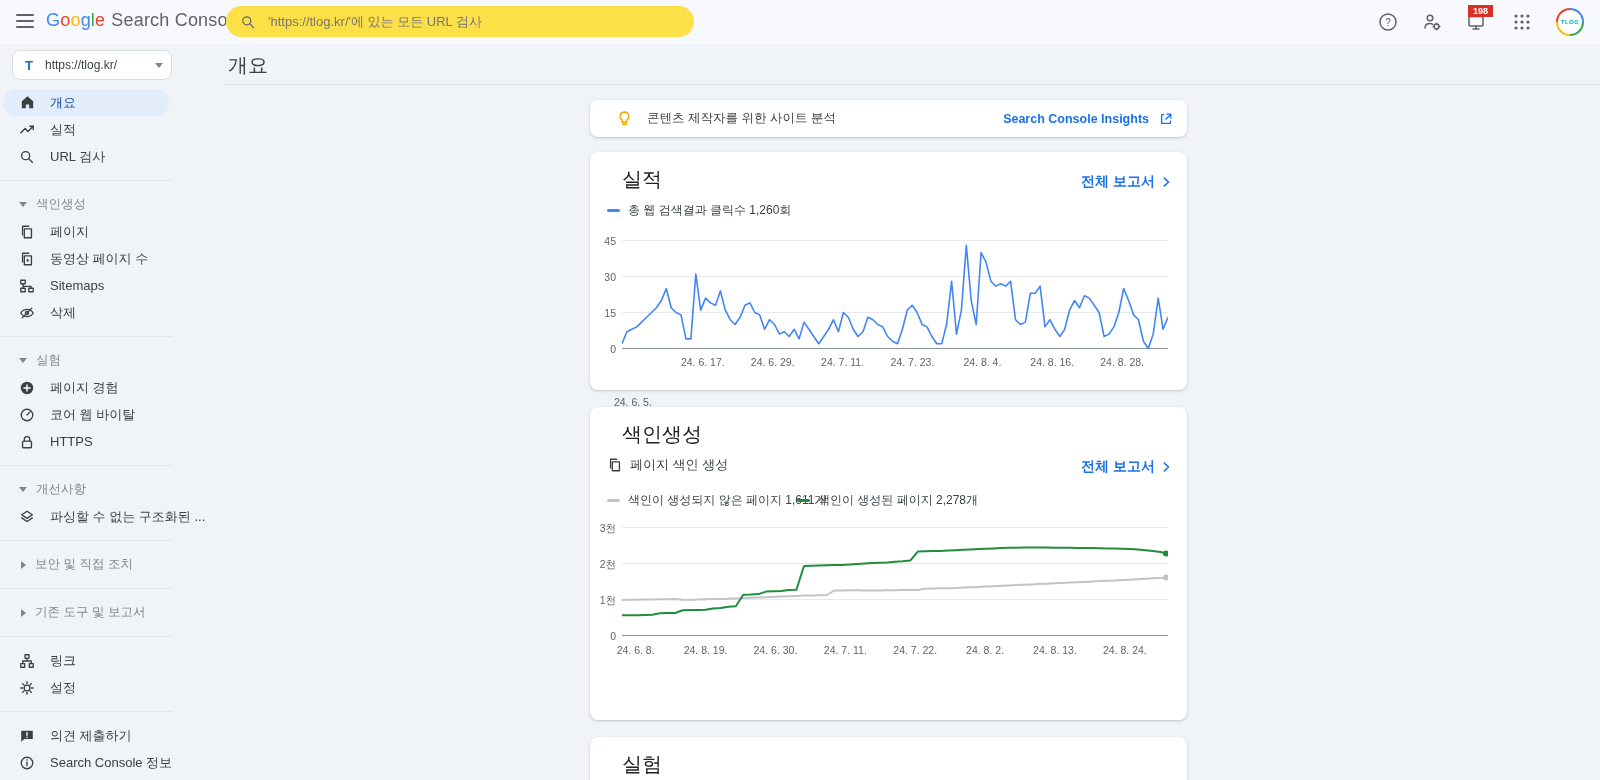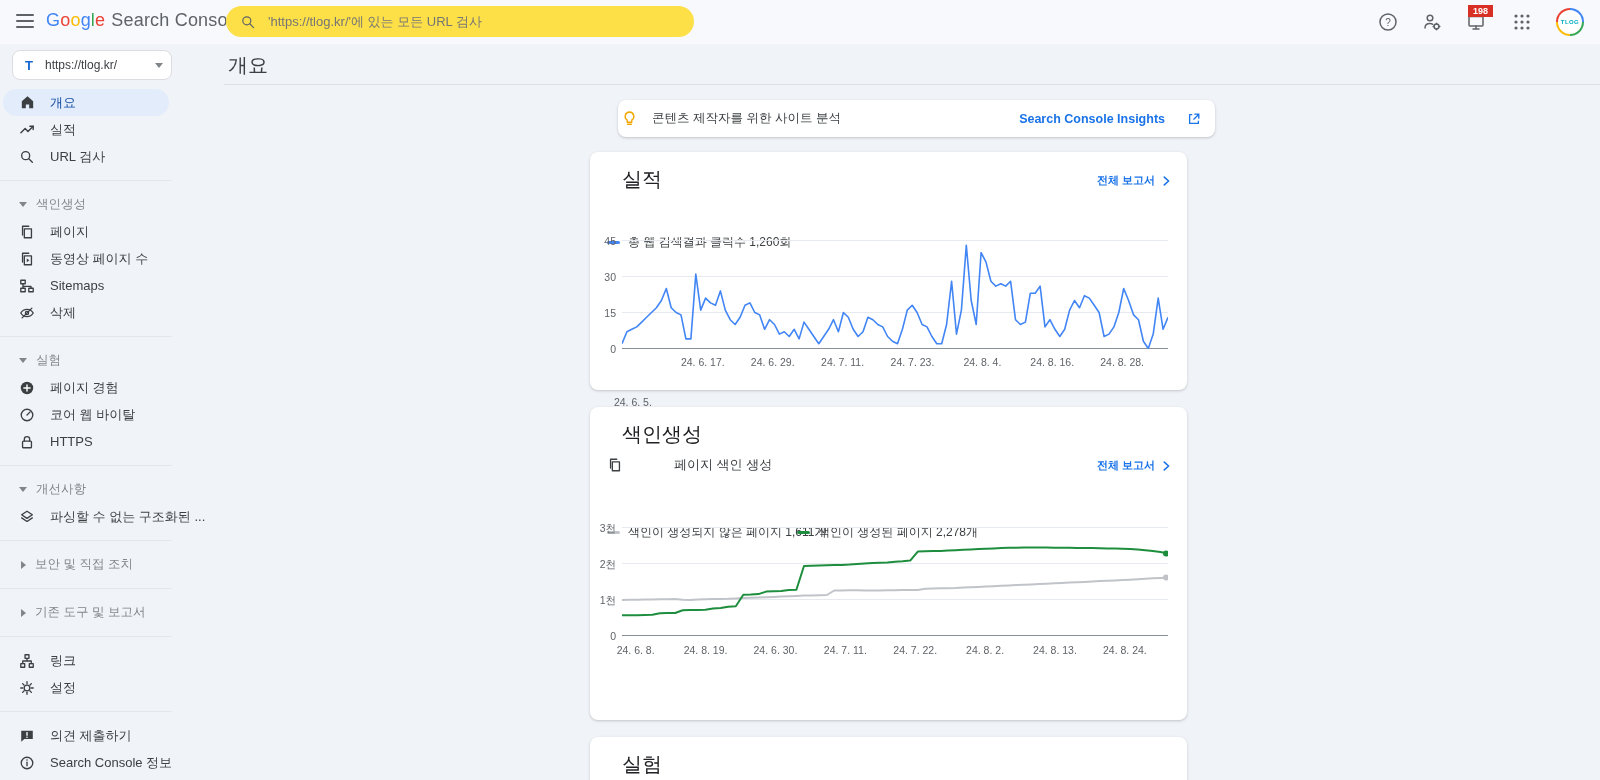--- a/index.html
+++ b/index.html
@@ -46,33 +46,33 @@
     border-top:5px solid #80868b; }
   .caret-right { width:0; height:0; border-top:4px solid transparent; border-bottom:4px solid transparent;
     border-left:5px solid #80868b; margin-left:2px; }
   .sdiv { height:1px; background:#e3e6ea; margin:10px 0; }
   
   .page-title { position:absolute; left:228px; top:52px; font-size:20px; color:#3c4043; }
   .title-rule { position:absolute; left:224px; top:84px; right:0; height:1px; background:#dde2e9; }
   .card { position:absolute; left:590px; width:597px; background:#fff; border-radius:8px;
     box-shadow:0 1px 2px rgba(60,64,67,.18), 0 1px 3px 1px rgba(60,64,67,.06); }
   
-  .banner { top:100px; height:37px; display:flex; align-items:center; padding:0 14px 0 3px;margin-left:28px; }
+  .banner { top:100px; height:37px; display:flex; align-items:center; padding:0 14px 0 26px; }
   .banner-text { font-size:12.5px; color:#3c4043; margin-left:14px; flex:1; }
-  .banner-link { font-size:12.5px; color:#1a73e8; font-weight:bold; display:flex; align-items:center; gap:22px; cursor:pointer; }
+  .banner-link { font-size:12.5px; color:#1a73e8; font-weight:bold; display:flex; align-items:center; gap:10px; cursor:pointer; }
   
   .perfcard { top:152px; height:238px; }
   .indexcard { top:407px; height:313px; }
   .expcard { top:737px; height:100px; }
   .card-title { position:absolute; left:32px; top:14px; font-size:20px; color:#202124; }
   .report-link { position:absolute; right:14px; display:flex; align-items:center; gap:4px; cursor:pointer; }
-  .report-link span { font-size:11px; color:#1a73e8; font-weight:bold; }
+  .report-link span { font-size:14px; color:#1a73e8; font-weight:bold; }
   .legend { position:absolute; display:flex; align-items:center; gap:8px; }
   .dash { width:13px; height:3px; border-radius:2px; flex:none; }
-  .legend span { font-size:12px; color:#3c4043;margin-top:32px; }
+  .legend span { font-size:12px; color:#3c4043; }
   .plot { position:absolute; left:32px; width:546px; height:109px; }
   .ylabels { position:absolute; left:0; width:26px; }
   .ylabels span { position:absolute; right:0; font-size:10.5px; color:#5f6368; }
   .xlabels { position:absolute; left:32px; width:546px; height:14px; }
   .xlabels span { position:absolute; transform:translateX(-50%); font-size:10.5px; color:#5f6368; white-space:nowrap; }
   .subrow { position:absolute; left:17px; display:flex; align-items:center; }
   .subrow .sub-label { font-size:13px; color:#3c4043; margin-left:7px; }
   .videorow { position:absolute; left:0; right:0; top:672px; }
   .chev { width:14px; height:14px; }
   .ic-stroke { stroke:#5f6368; fill:none; stroke-width:1.5; stroke-linecap:round; stroke-linejoin:round; }
@@ -396,21 +396,21 @@
       <span style="left: 40.4%;">24. 7. 11.</span>
       <span style="left: 53.2%;">24. 7. 23.</span>
       <span style="left: 66%;">24. 8. 4.</span>
       <span style="left: 78.8%;">24. 8. 16.</span>
       <span style="left: 91.6%;">24. 8. 28.</span>
     </div>
 </div>
 
 <div class="card indexcard">
   <div class="card-title">색인생성</div>
-  <div class="subrow" style="top:49px;gap:44px;">
+  <div class="subrow" style="top:49px;">
     <svg viewBox="0 0 18 18" width="16" height="16">
         <path d="M6 5.5h8v10H6z" class="ic-dark"></path>
         <path d="M4 12.5v-10h7" class="ic-dark"></path>
       </svg>
     <span class="sub-label">페이지 색인 생성</span>
   </div>
   <div class="report-link" style="top:51px;">
     <span>전체 보고서</span>
     <svg class="chev" viewBox="0 0 16 16">
         <path d="M6 3.5 11 8l-5 4.5" fill="none" stroke="#1a73e8" stroke-width="1.8" stroke-linecap="round" stroke-linejoin="round"></path>

